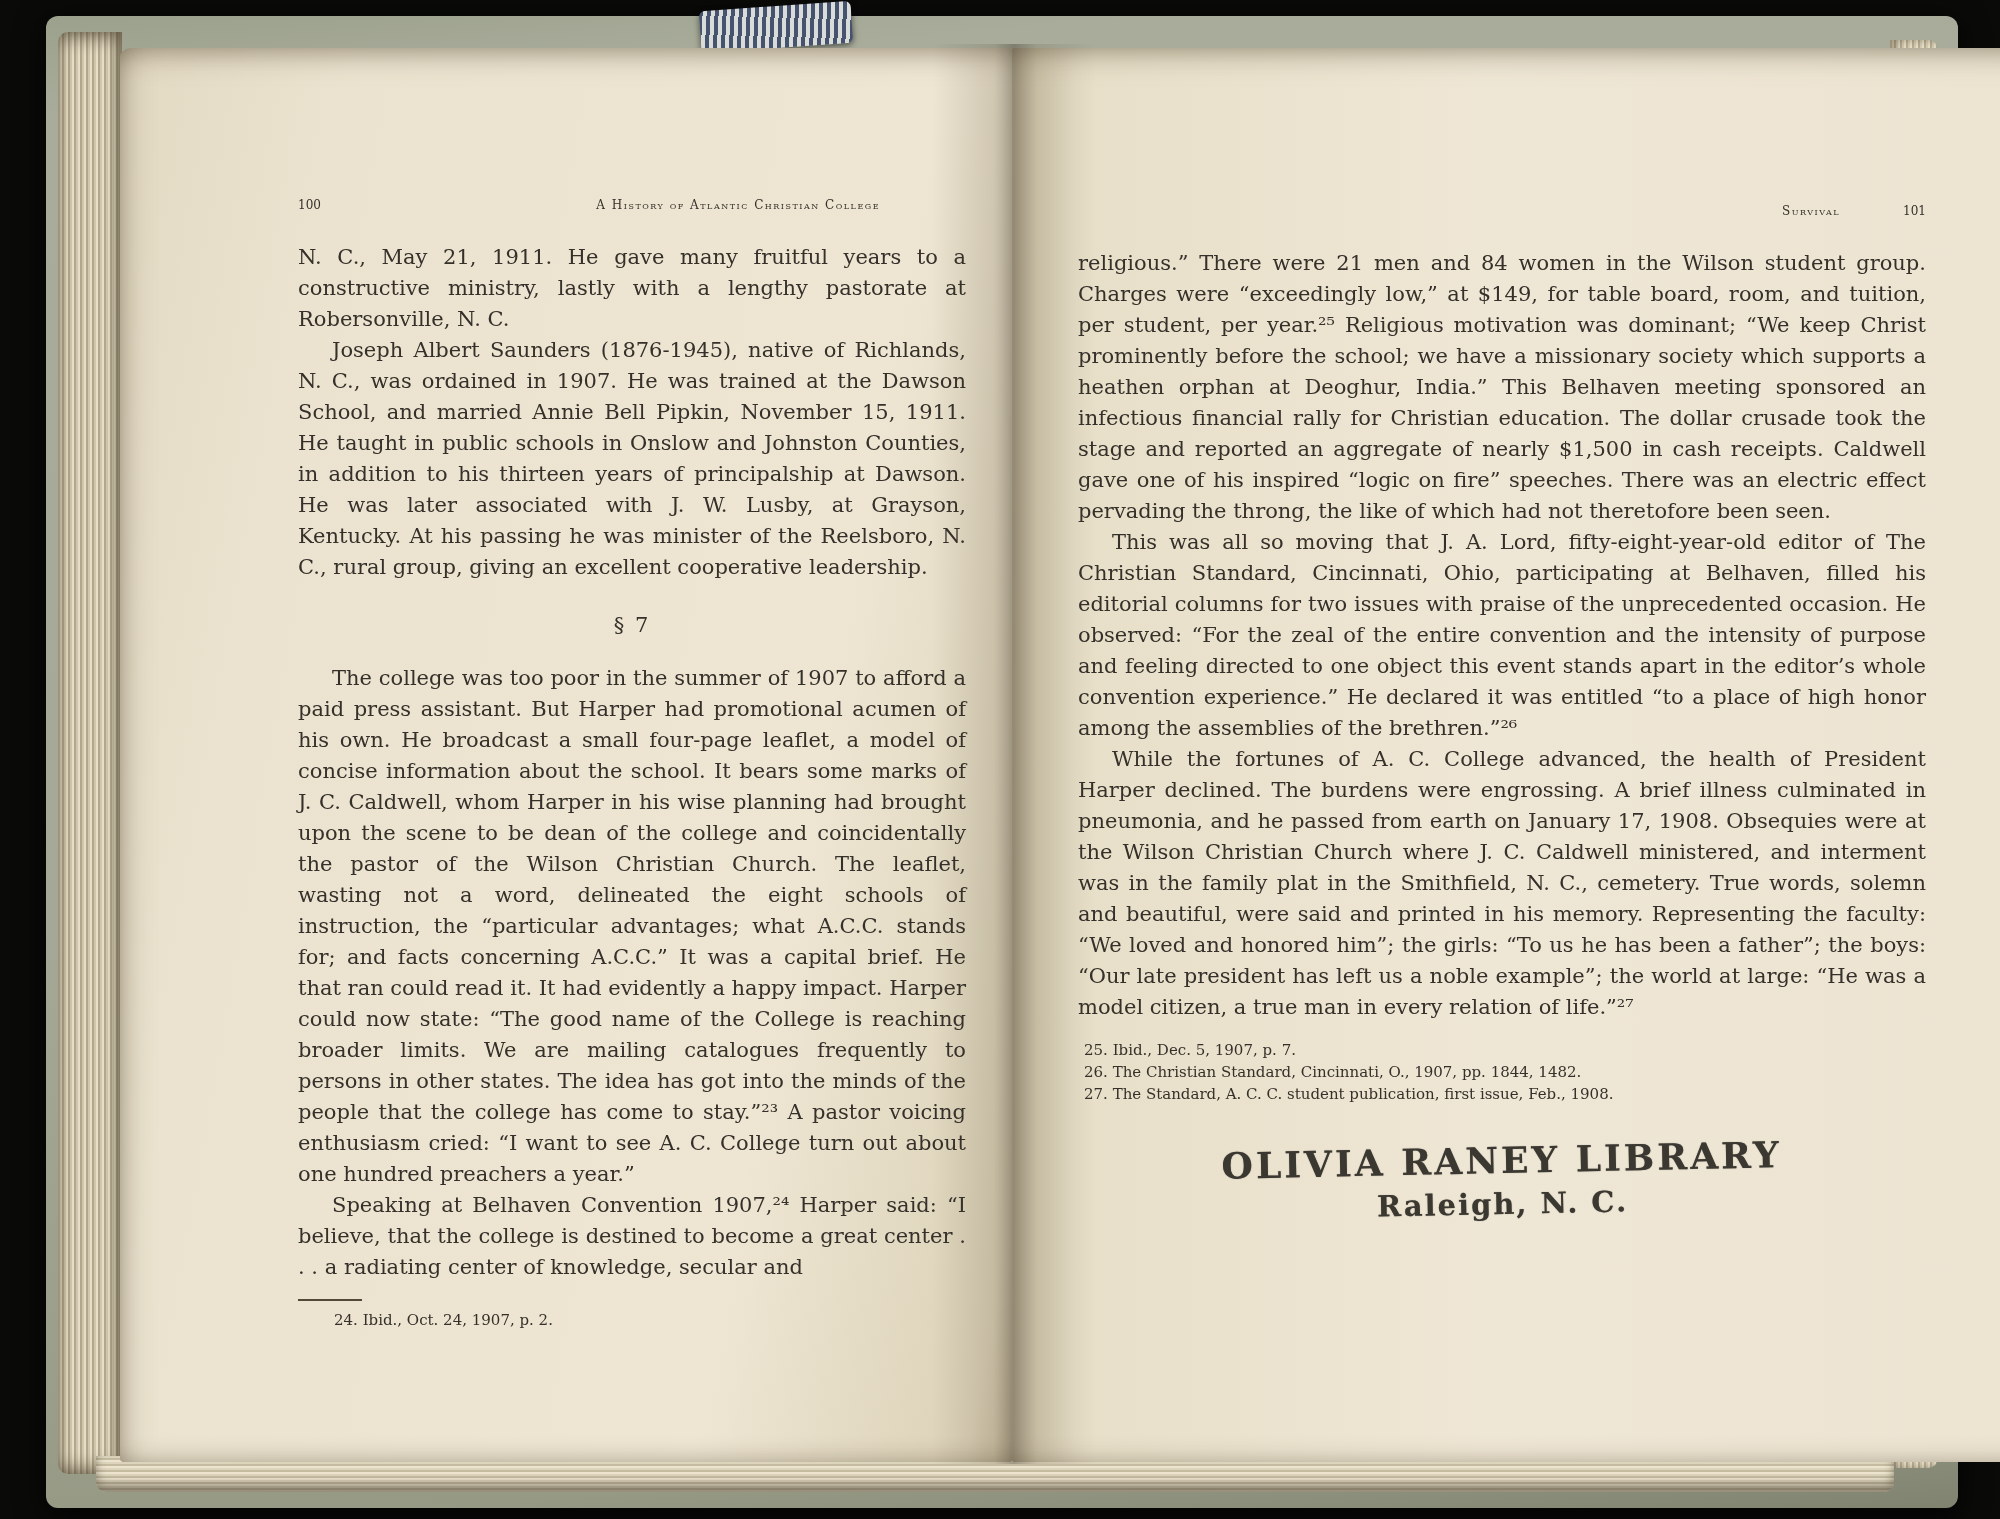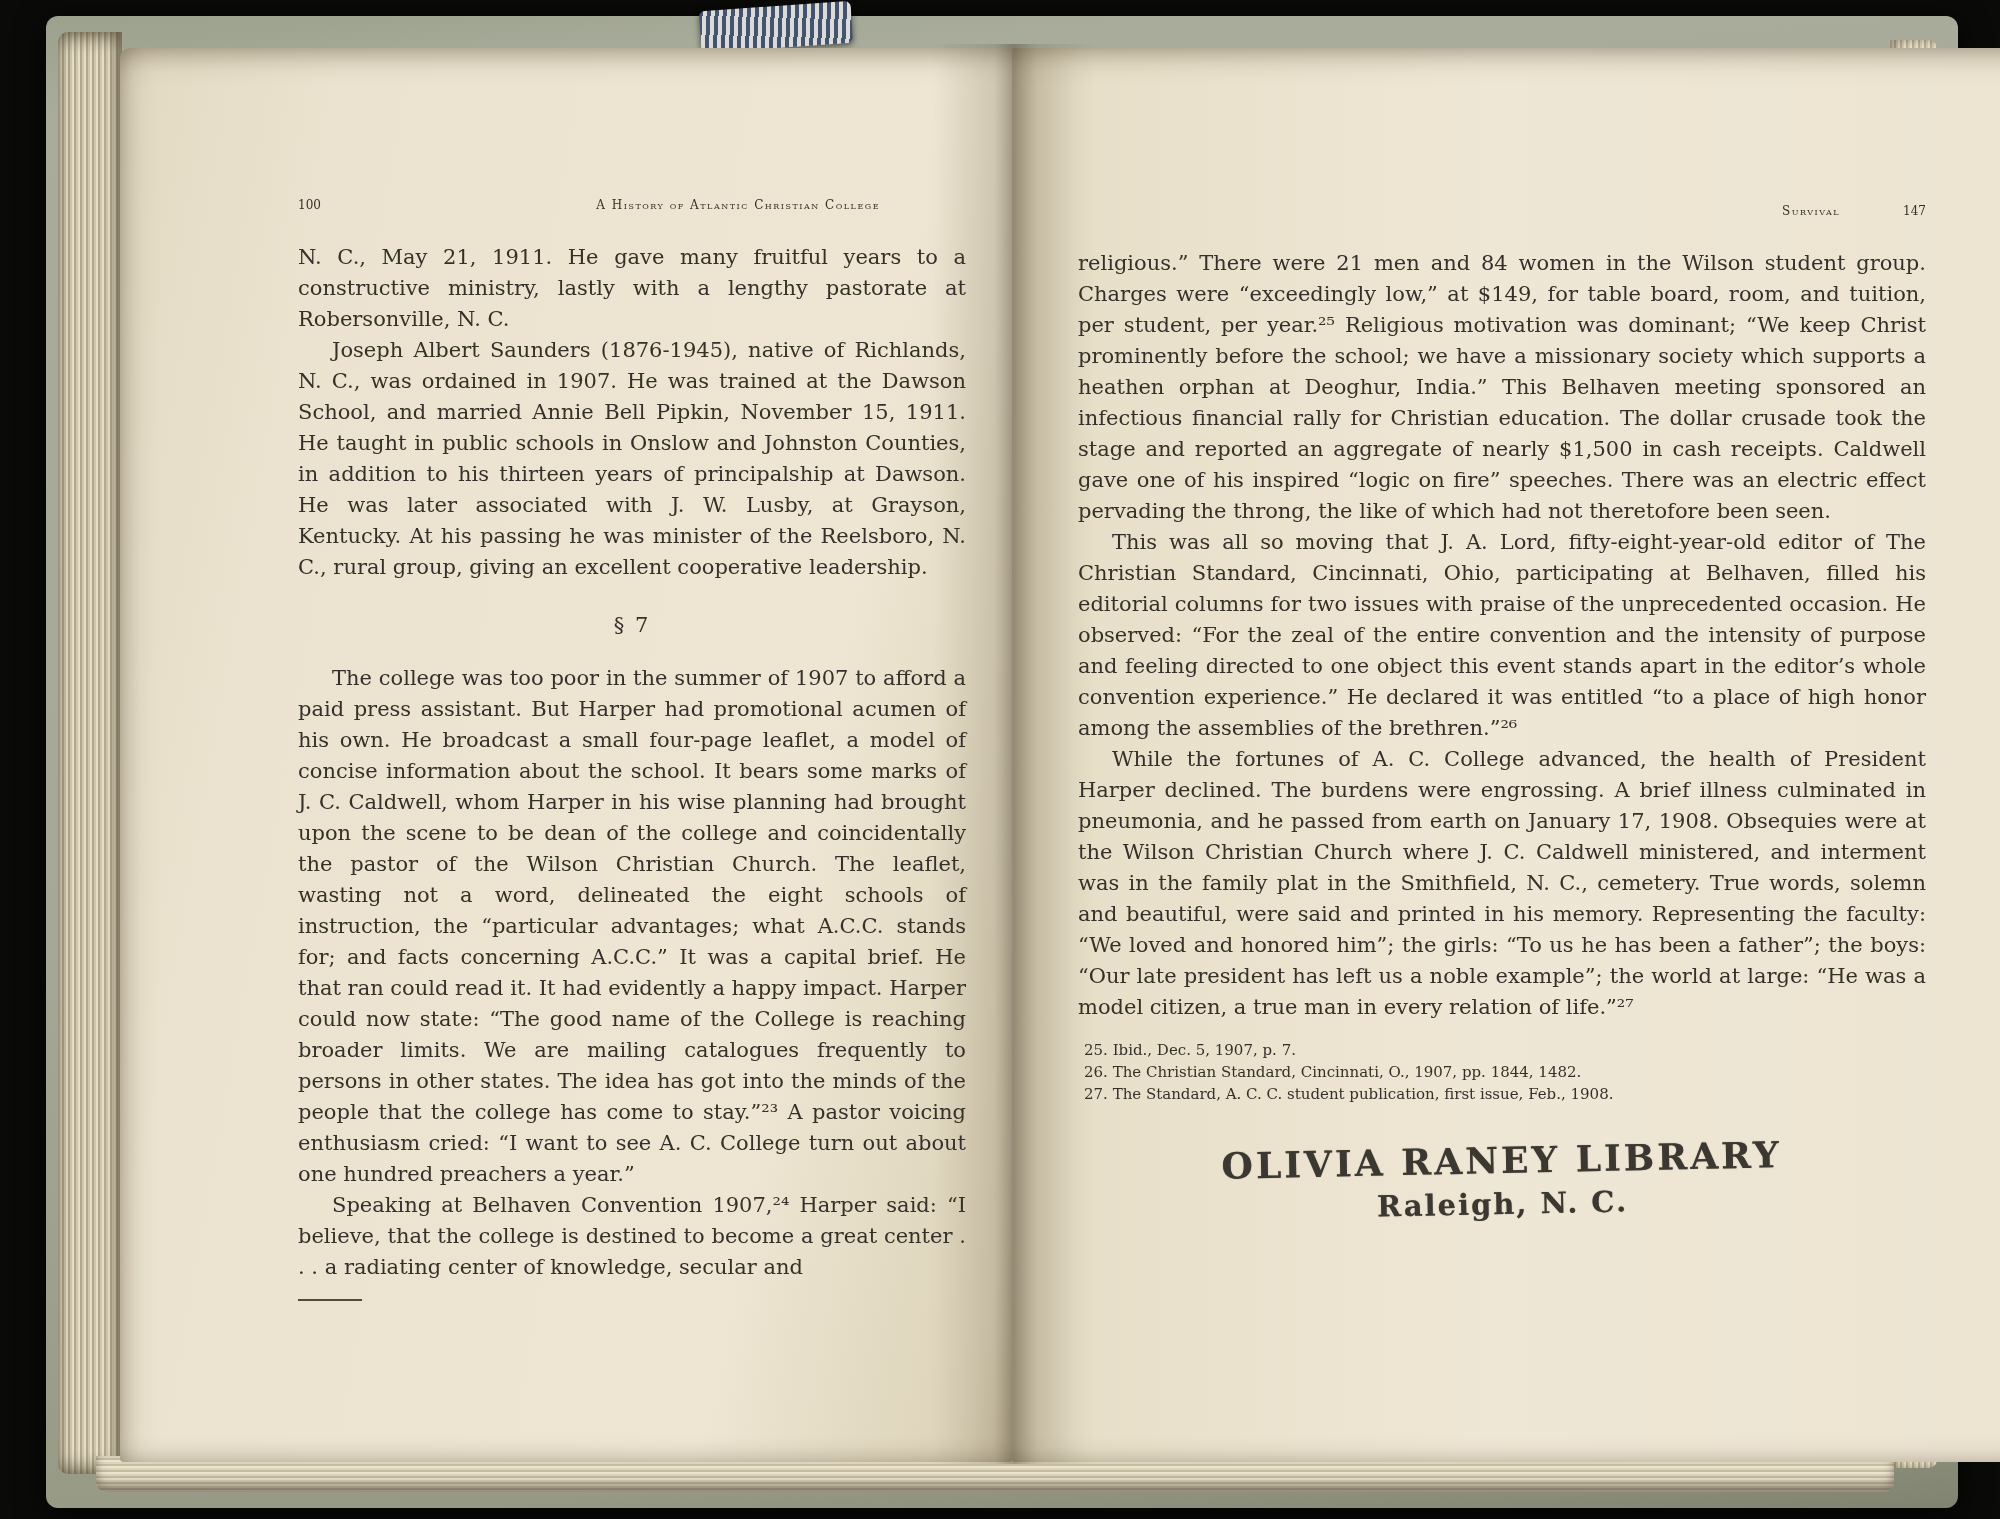--- a/index.html
+++ b/index.html
@@ -96,28 +96,29 @@
       <span class="rh-title">A History of Atlantic Christian College</span>
       <span class="rh-num"></span>
     </header>
     <p class="body-par"><span>N. C., May 21, 1911. He gave many fruitful years to a constructive ministry, lastly with a lengthy pastorate at Robersonville, N. C.</span></p>
     <p class="body-par indent"><span>Joseph Albert Saunders (1876-1945), native of Richlands, N. C., was ordained in 1907. He was trained at the Dawson School, and married Annie Bell Pipkin, November 15, 1911. He taught in public schools in Onslow and Johnston Counties, in addition to his thirteen years of principalship at Dawson. He was later associated with J. W. Lusby, at Grayson, Kentucky. At his passing he was minister of the Reelsboro, N. C., rural group, giving an excellent cooperative leadership.</span></p>
     <h2 class="section-head">§ 7</h2>
     <p class="body-par indent"><span>The college was too poor in the summer of 1907 to afford a paid press assistant. But Harper had promotional acumen of his own. He broadcast a small four-page leaflet, a model of concise information about the school. It bears some marks of J. C. Caldwell, whom Harper in his wise planning had brought upon the scene to be dean of the college and coincidentally the pastor of the Wilson Christian Church. The leaflet, wasting not a word, delineated the eight schools of instruction, the “particular advantages; what A.C.C. stands for; and facts concerning A.C.C.” It was a capital brief. He that ran could read it. It had evidently a happy impact. Harper could now state: “The good name of the College is reaching broader limits. We are mailing catalogues frequently to persons in other states. The idea has got into the minds of the people that the college has come to stay.”²³ A pastor voicing enthusiasm cried: “I want to see A. C. College turn out about one hundred preachers a year.”</span></p>
     <p class="body-par indent"><span>Speaking at Belhaven Convention 1907,²⁴ Harper said: “I believe, that the college is destined to become a great center . . . a radiating center of knowledge, secular and</span></p>
     <div class="footnotes footnotes-left">
       <div class="fn-rule"></div>
+      <p class="footnote"><span>24. </span><span class="it">Ibid.,</span><span> Oct. 24, 1907, p. 2.</span></p>
     </div>
   </section>
 
   <section class="page page-right">
     <header class="running-head">
       <span class="rh-num"></span>
       <span class="rh-title">Survival</span>
-      <span class="rh-num rh-right">147</span>
+      <span class="rh-num rh-right">101</span>
     </header>
     <p class="body-par"><span>religious.” There were 21 men and 84 women in the Wilson student group. Charges were “exceedingly low,” at $149, for table board, room, and tuition, per student, per year.²⁵ Religious motivation was dominant; “We keep Christ prominently before the school; we have a missionary society which supports a heathen orphan at Deoghur, India.” This Belhaven meeting sponsored an infectious financial rally for Christian education. The dollar crusade took the stage and reported an aggregate of nearly $1,500 in cash receipts. Caldwell gave one of his inspired “logic on fire” speeches. There was an electric effect pervading the throng, the like of which had not theretofore been seen.</span></p>
     <p class="body-par indent"><span>This was all so moving that J. A. Lord, fifty-eight-year-old editor of </span><span class="it">The Christian Standard,</span><span> Cincinnati, Ohio, participating at Belhaven, filled his editorial columns for two issues with praise of the unprecedented occasion. He observed: “For the zeal of the entire convention and the intensity of purpose and feeling directed to one object this event stands apart in the editor’s whole convention experience.” He declared it was entitled “to a place of high honor among the assemblies of the brethren.”²⁶</span></p>
     <p class="body-par indent"><span>While the fortunes of A. C. College advanced, the health of President Harper declined. The burdens were engrossing. A brief illness culminated in pneumonia, and he passed from earth on January 17, 1908. Obsequies were at the Wilson Christian Church where J. C. Caldwell ministered, and interment was in the family plat in the Smithfield, N. C., cemetery. True words, solemn and beautiful, were said and printed in his memory. Representing the faculty: “We loved and honored him”; the girls: “To us he has been a father”; the boys: “Our late president has left us a noble example”; the world at large: “He was a model citizen, a true man in every relation of life.”²⁷</span></p>
     <div class="footnotes footnotes-right">
       <p class="footnote"><span>25. </span><span class="it">Ibid.,</span><span> Dec. 5, 1907, p. 7.</span></p>
       <p class="footnote"><span>26. </span><span class="it">The Christian Standard,</span><span> Cincinnati, O., 1907, pp. 1844, 1482.</span></p>
       <p class="footnote"><span>27. </span><span class="it">The Standard,</span><span> A. C. C. student publication, first issue, Feb., 1908.</span></p>
     </div>
     <div class="stamp">

